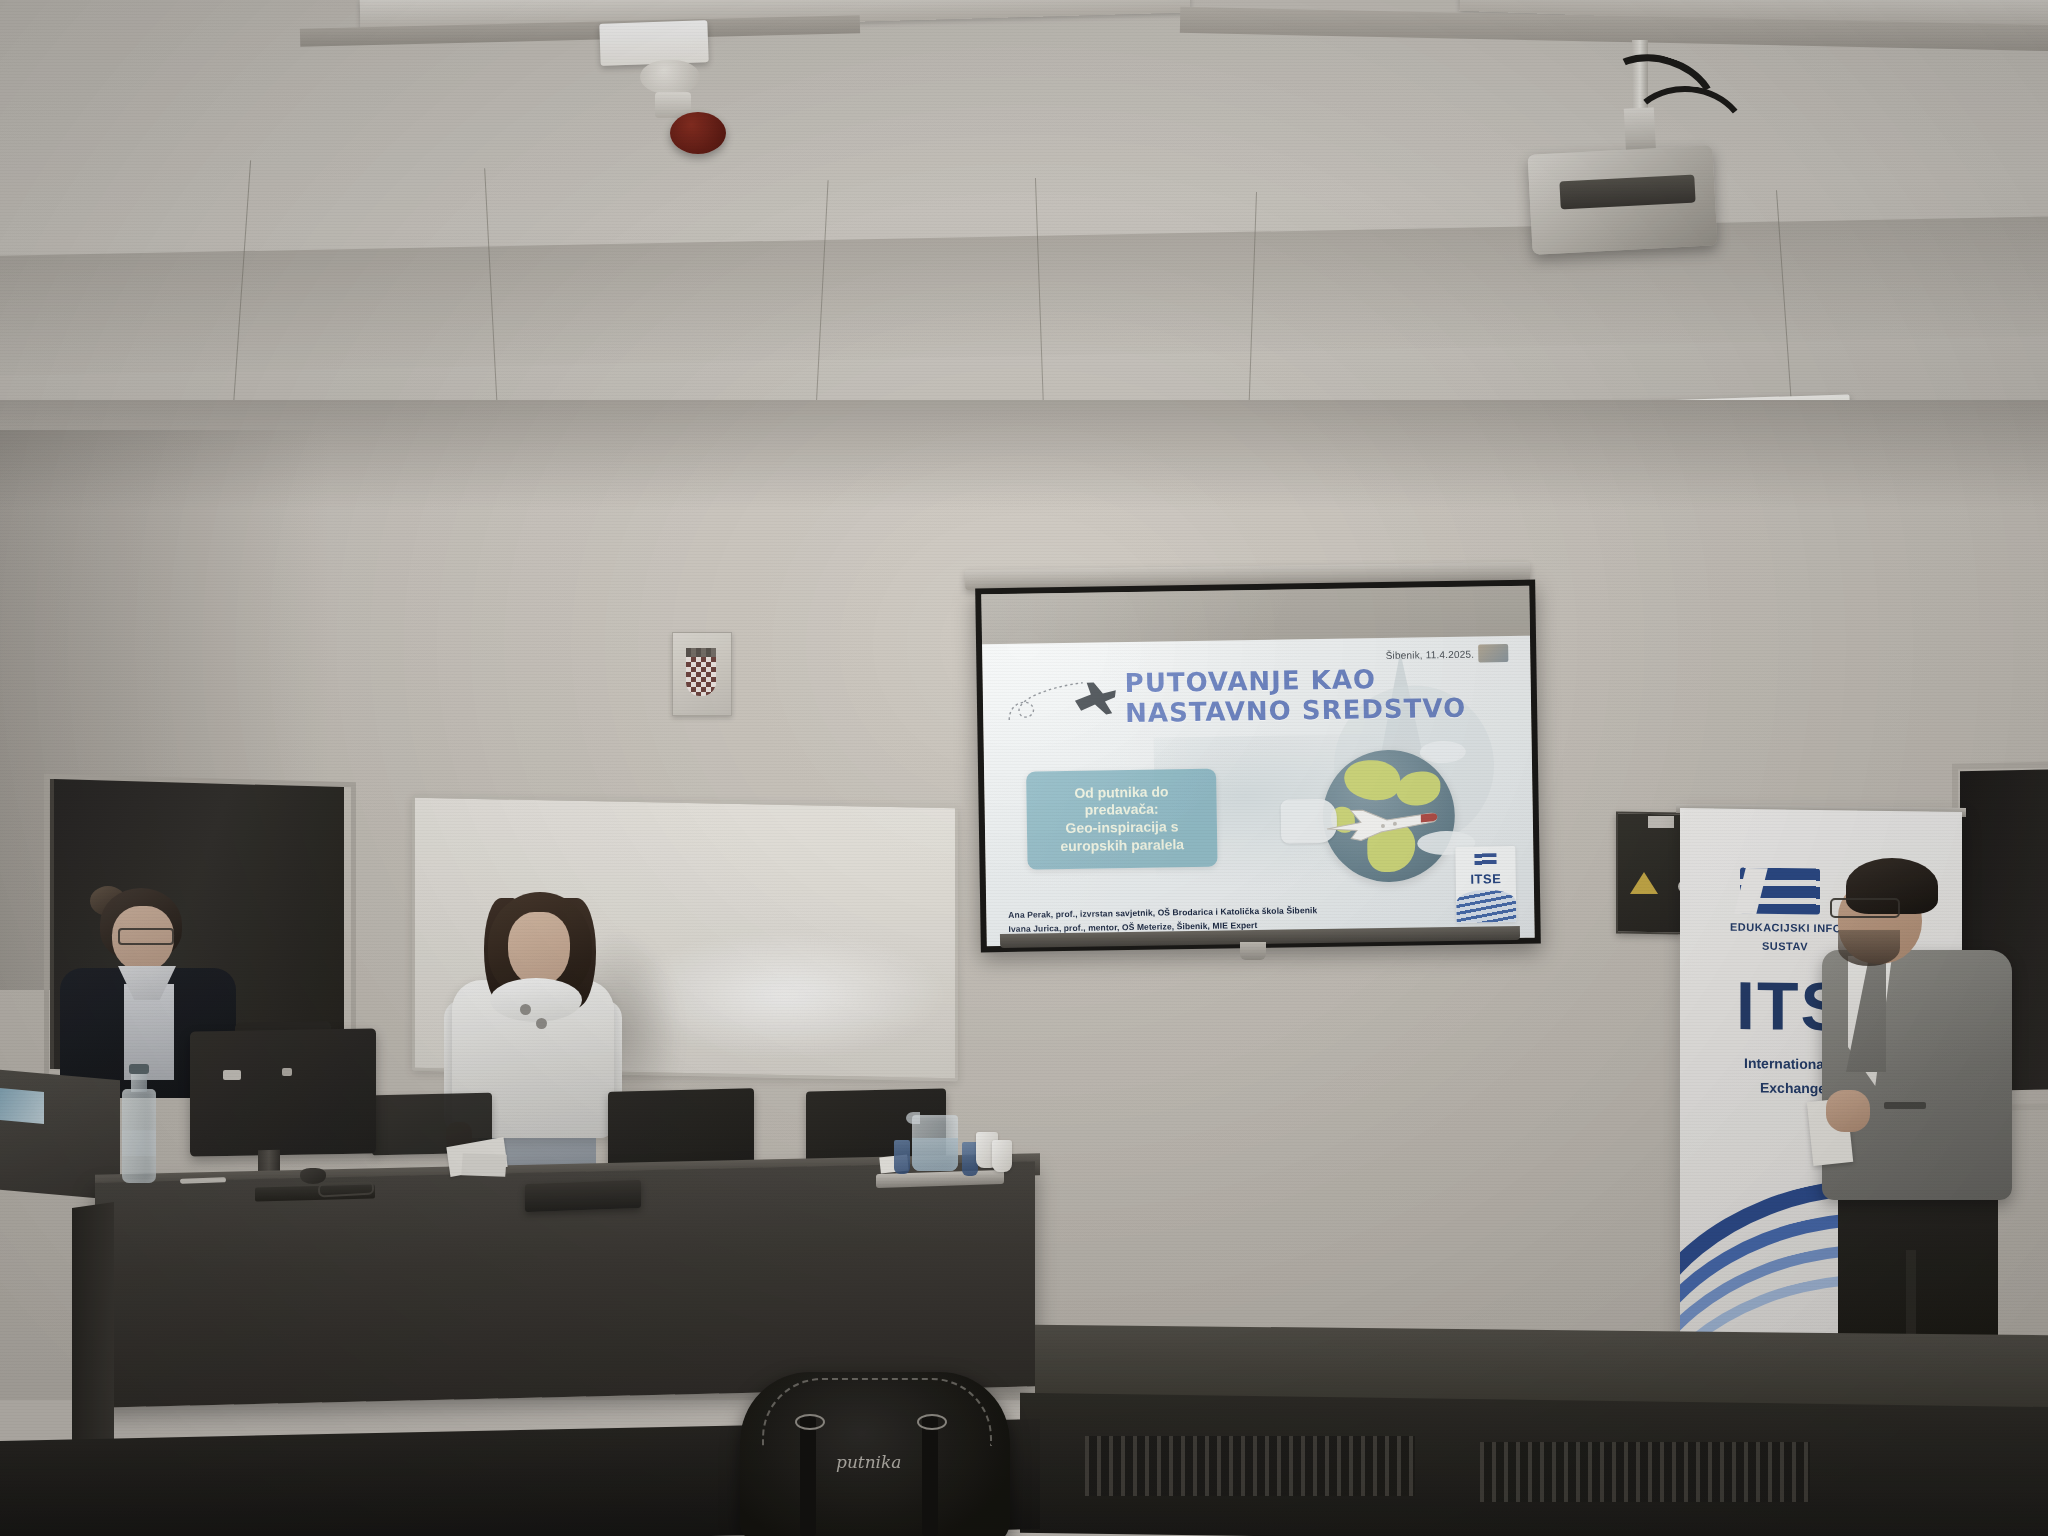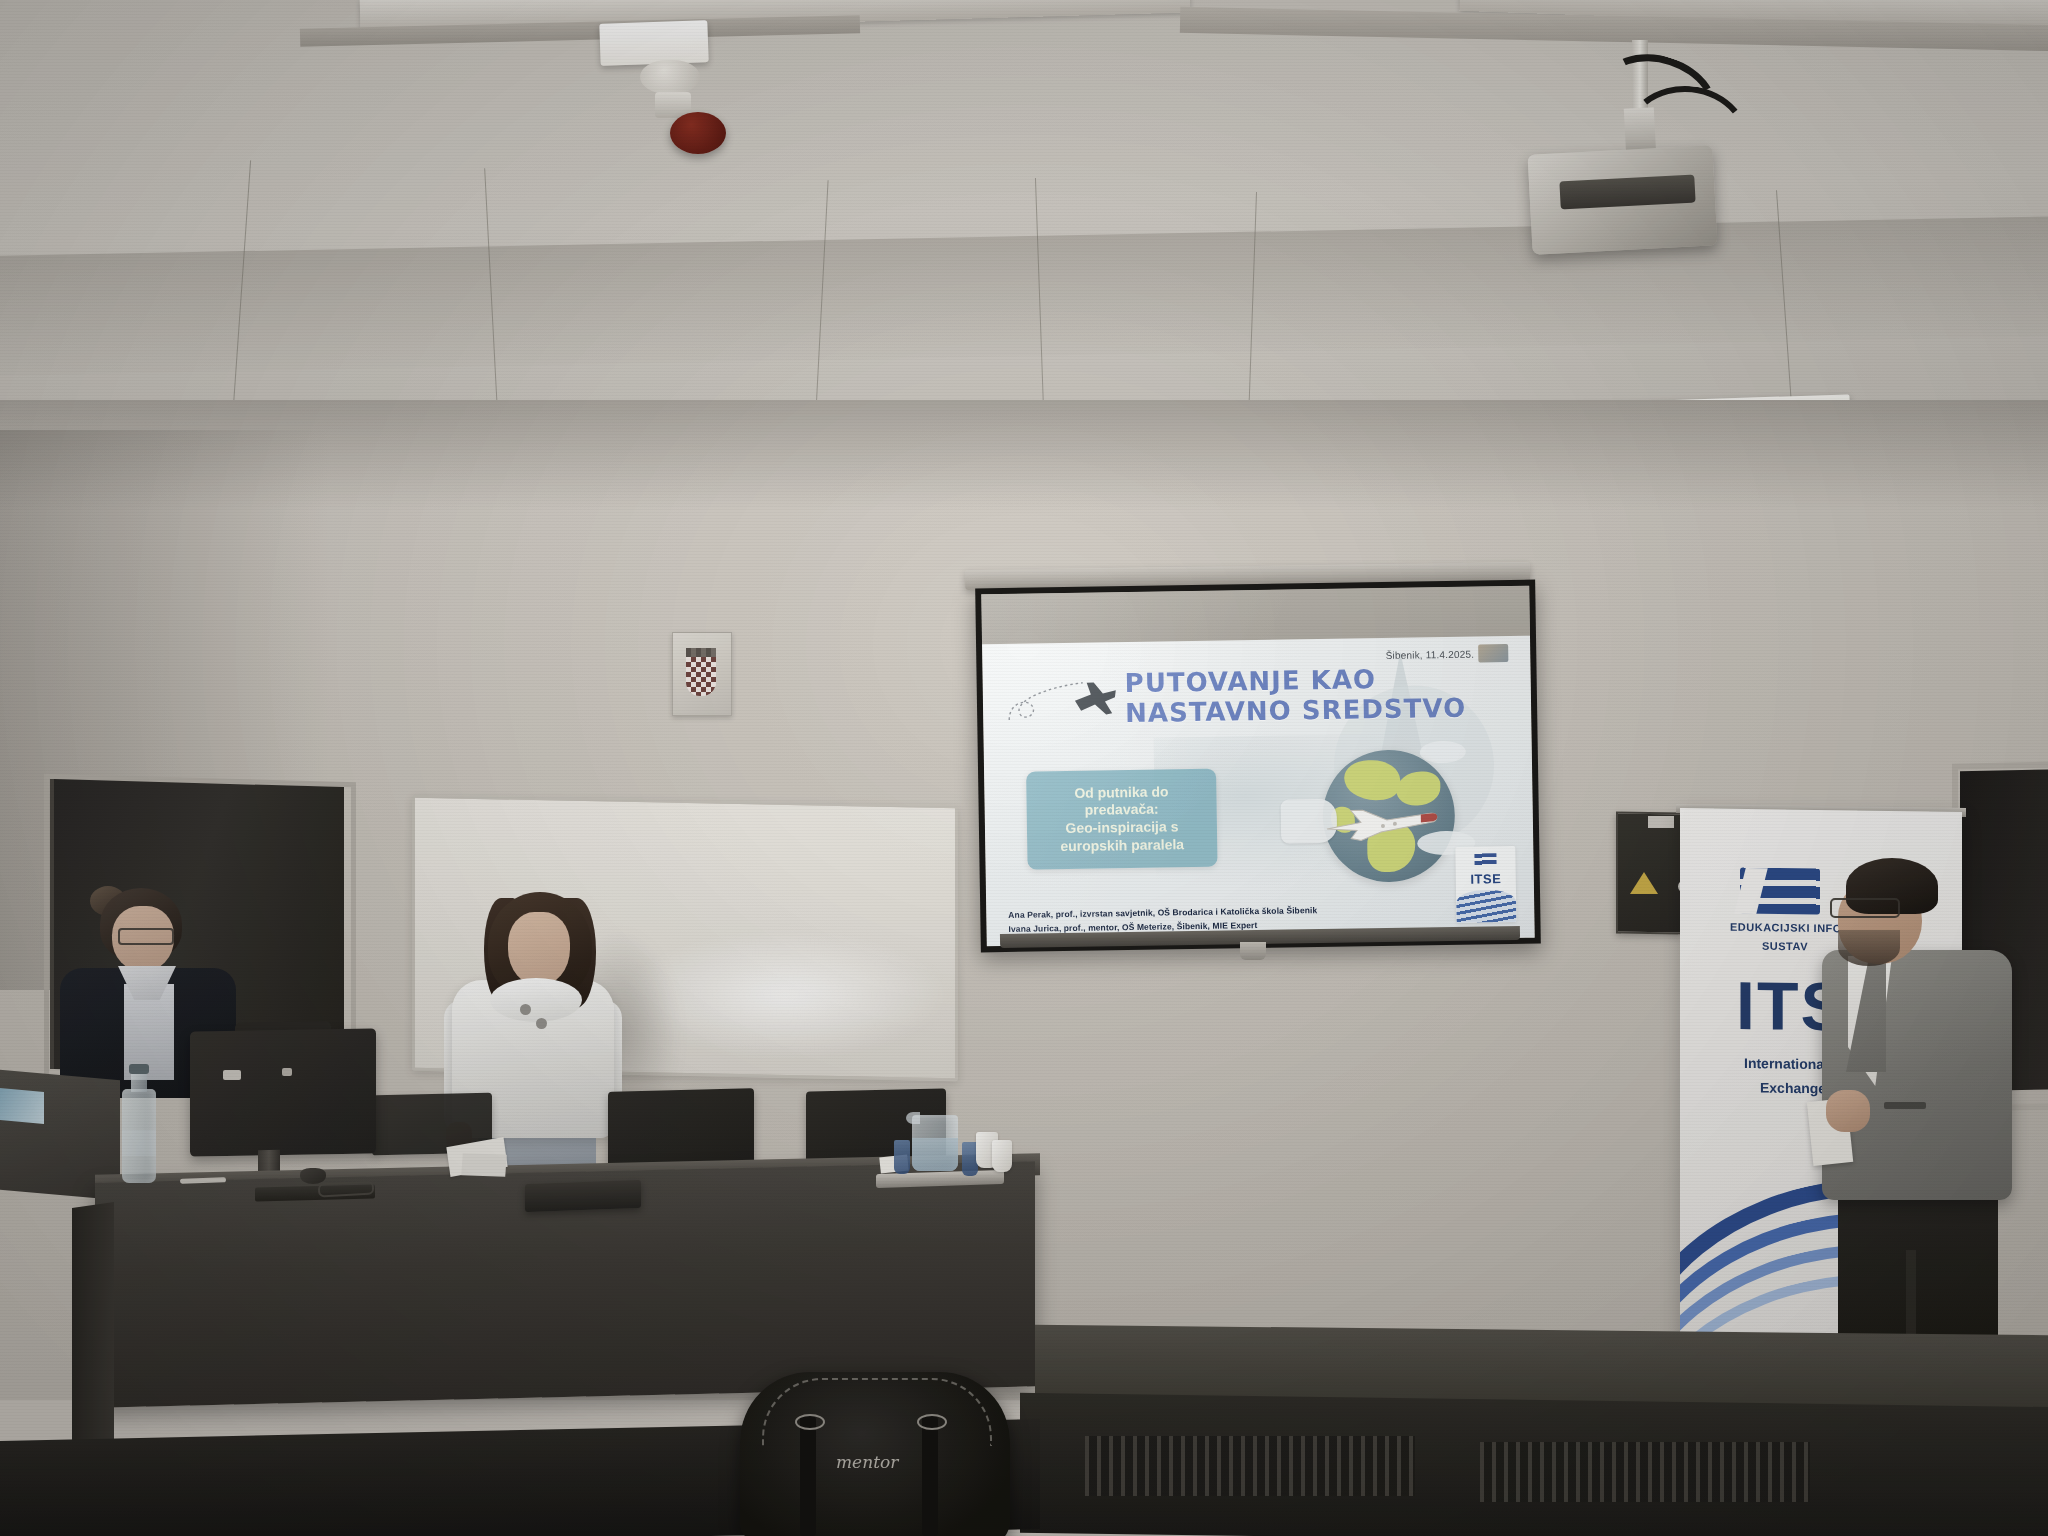--- a/index.html
+++ b/index.html
@@ -696,19 +696,19 @@
   <div class="abs vent-grid" id="vg1"></div>
   <div class="abs vent-grid" id="vg2"></div>
   <div class="abs" id="floor-strip"></div>
 
   <div class="abs" id="backpack"></div>
   <div class="abs" id="bp-flap"></div>
   <div class="abs" id="bp-strapL"></div>
   <div class="abs" id="bp-strapR"></div>
   <div class="abs" id="bp-ringL"></div>
   <div class="abs" id="bp-ringR"></div>
-  <div class="abs" id="bp-brand">mentor</div>
+  <div class="abs" id="bp-brand">putnika</div>
   <div class="abs" id="bp-sub"></div>
   <div class="abs" id="bp-left-txt"></div>
 
   <div class="abs" id="grade"></div>
   <div class="abs" id="grain"></div>
 </div>
 
 </body></html>

